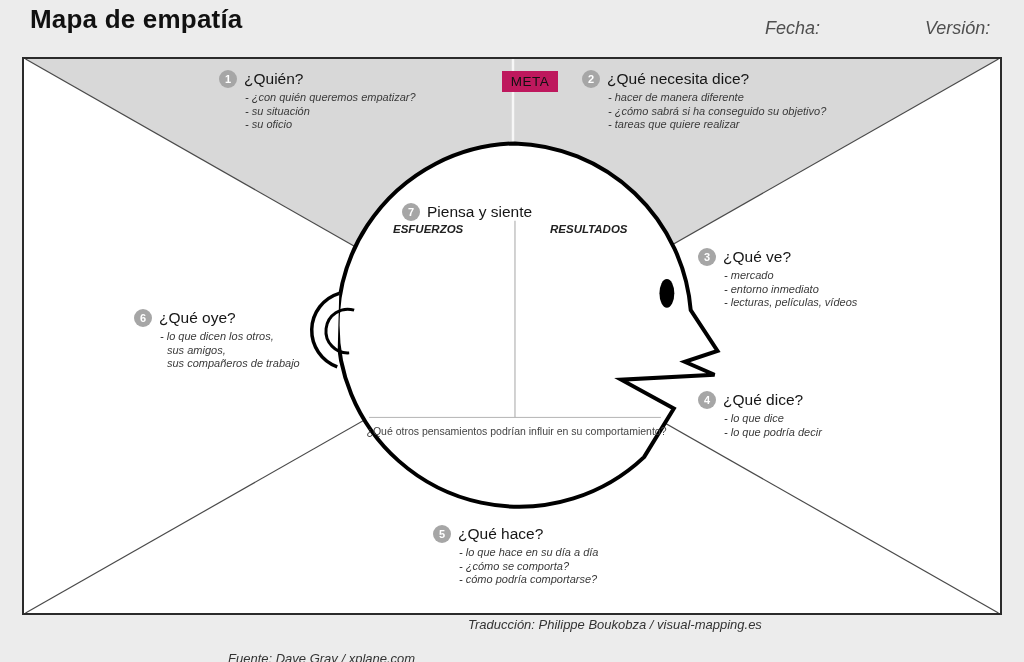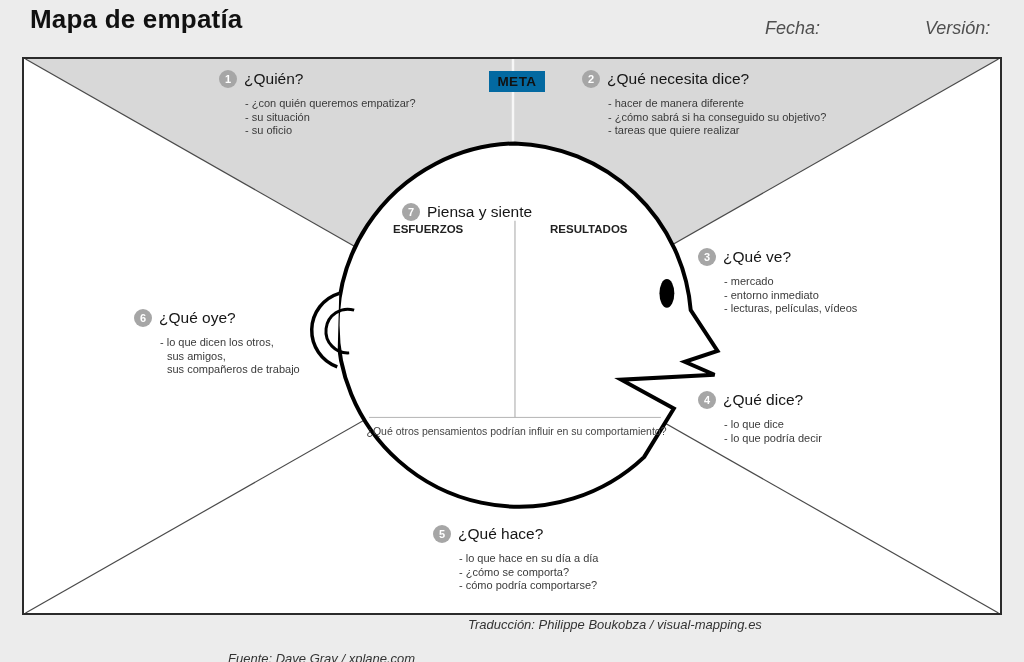--- a/index.html
+++ b/index.html
@@ -27,30 +27,30 @@
   #board-svg{position:absolute;left:0;top:0;width:100%;height:100%;}
 
   .section{position:absolute;}
   .sec-head{display:flex;align-items:center;gap:7px;}
   .badge{
     width:18px;height:18px;border-radius:50%;
     display:inline-flex;align-items:center;justify-content:center;
     background:#a6a6a6;color:#fff;font-size:11px;font-weight:bold;flex:0 0 auto;
   }
   .sec-title{font-size:15.5px;font-weight:normal;color:#151515;white-space:nowrap;}
-  .bullets{margin-top:9px;padding-left:26px;font-size:11px;color:#3a3a3a;line-height:13.5px;white-space:nowrap;}
+  .bullets{margin-top:3px;padding-left:26px;font-size:11px;color:#3a3a3a;line-height:13.5px;white-space:nowrap;font-style:italic;}
   .bullets .cont{padding-left:7px;}
 
   .meta-box{
-    position:absolute;left:465px;top:12px;width:56px;height:21px;
-    background:#0369a1;display:flex;align-items:center;justify-content:center;
-    font-size:13.5px;font-weight:bold;letter-spacing:.5px;color:#111;
+    position:absolute;left:478px;top:12px;width:56px;height:21px;
+    background:#be185d;display:flex;align-items:center;justify-content:center;
+    font-size:13.5px;font-weight:normal;letter-spacing:.5px;color:#111;
   }
   .head-col-label{
-    position:absolute;font-size:11.5px;font-weight:bold;color:#222;white-space:nowrap;
+    position:absolute;font-size:11.5px;font-weight:bold;color:#222;white-space:nowrap;font-style:italic;
   }
   #esfuerzos{left:369px;top:164px;}
   #resultados{left:526px;top:164px;}
   .head-footnote{
     position:absolute;left:325px;top:366px;width:335px;text-align:center;
     font-size:10.5px;color:#444;
   }
   .footer-note{
     position:absolute;top:617px;font-size:13px;font-style:italic;color:#333;white-space:nowrap;
   }

